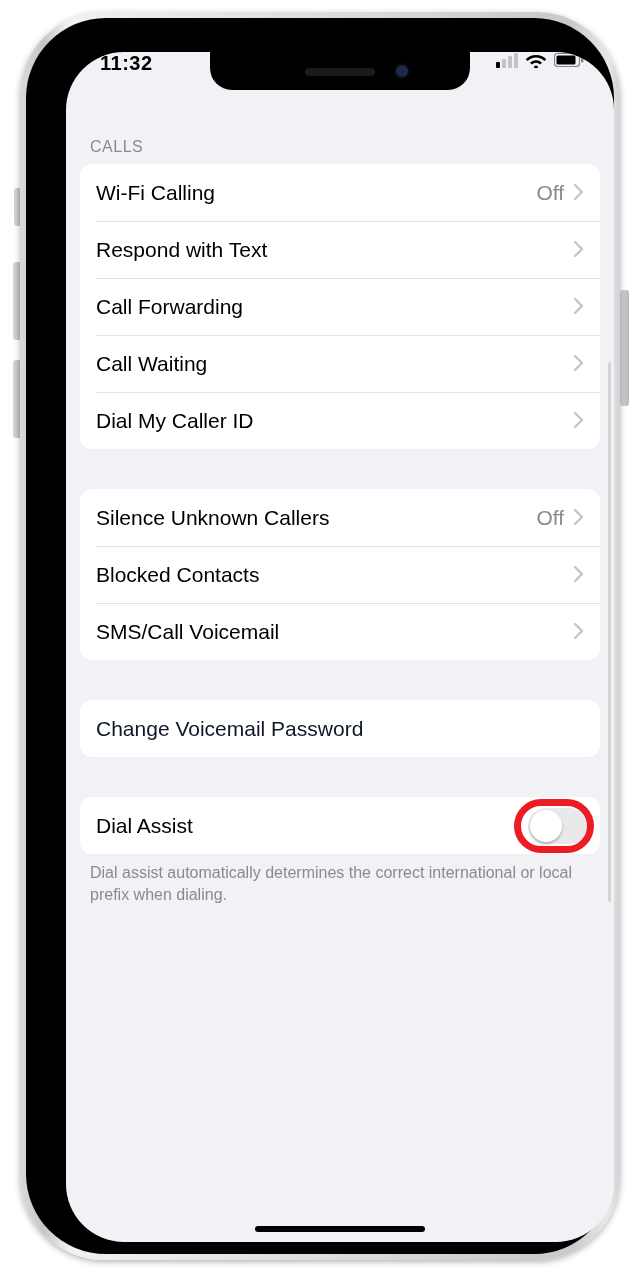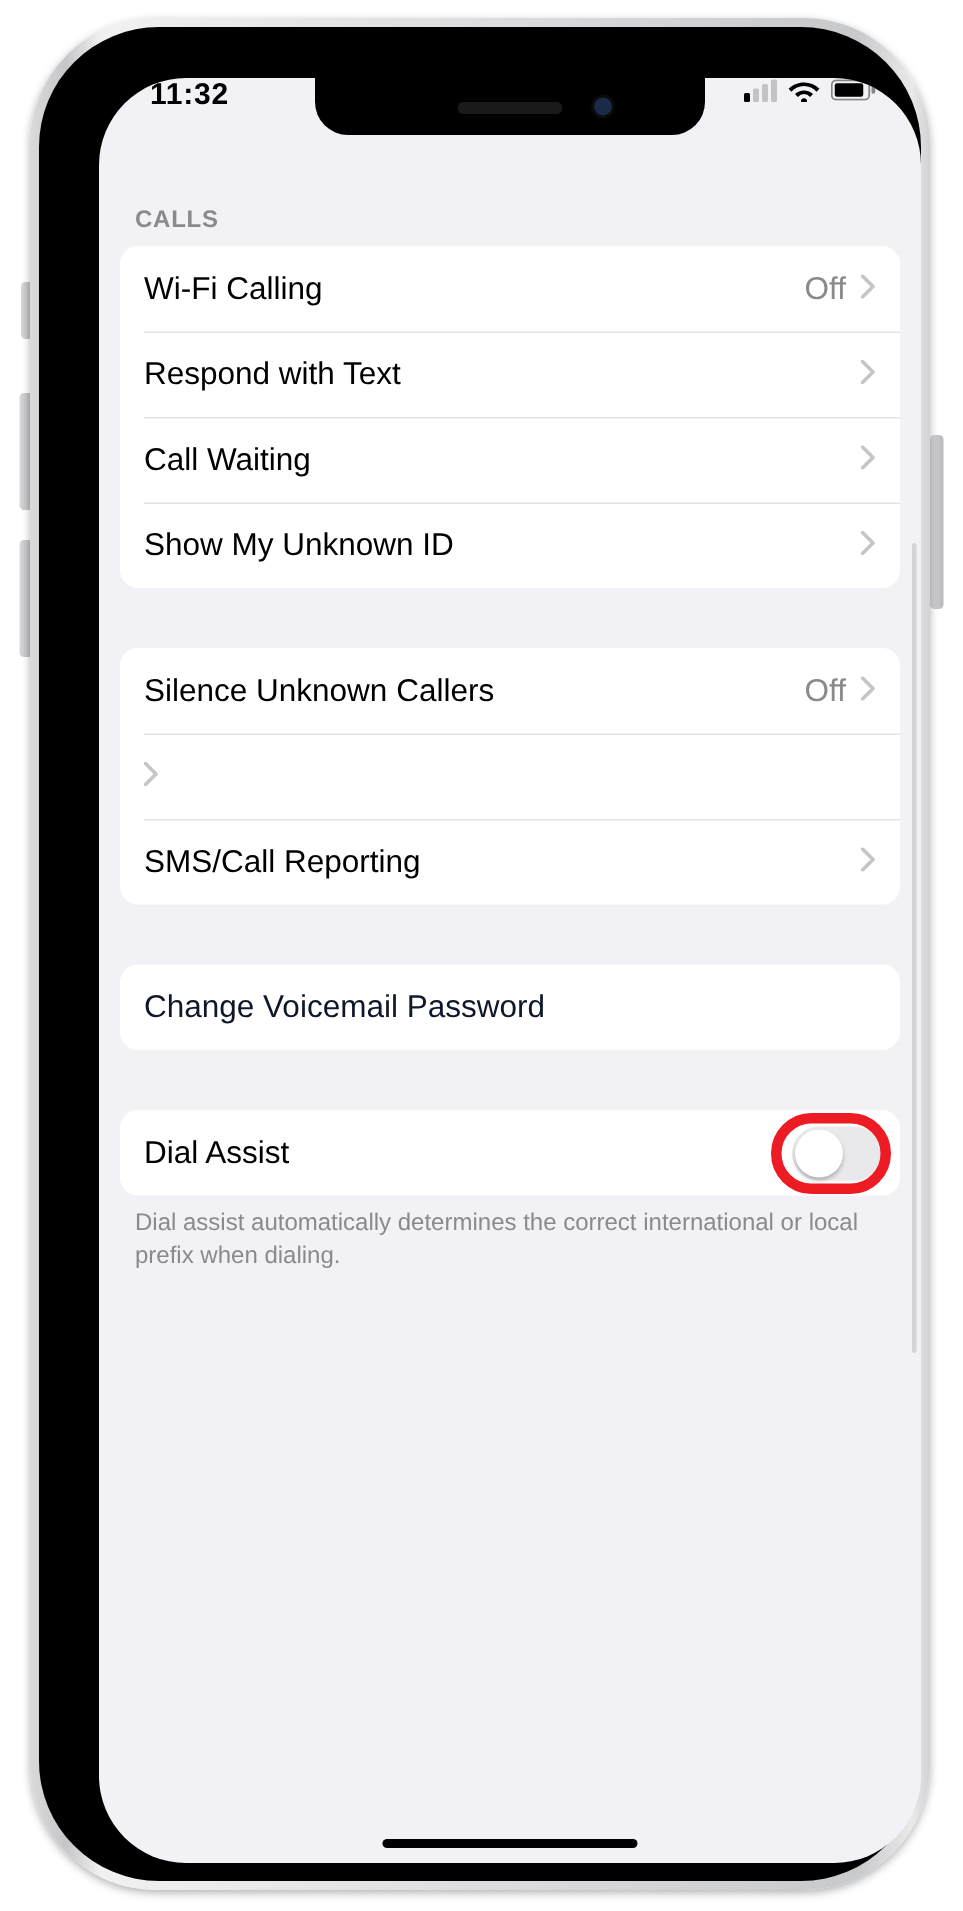--- a/index.html
+++ b/index.html
@@ -114,21 +114,20 @@
   }
 
   
   .content {
     padding-top:0;
   }
   .sect-header {
     font-size:16px; color:#8a8a8e; letter-spacing:.5px;
     padding: 28px 20px 8px 24px;
     text-transform:uppercase;
-    font-weight:bold;
   }
   .sect-footer {
     font-size:16px; color:#8a8a8e;
     padding: 8px 24px 0 24px;
     line-height:1.35;
   }
   .group {
     margin: 0 14px;
     background:#fff;
     border-radius:12px;
@@ -237,48 +236,55 @@
                 <path d="M1 1l7 7-7 7" fill="none" stroke="#c5c5c7" stroke-width="2.4" stroke-linecap="round" stroke-linejoin="round"></path>
               </svg></span>
         </div>
         <div class="row">
           <span class="label">Respond with Text</span>
           <span class="chev"><svg width="10" height="16" viewBox="0 0 10 16">
                 <path d="M1 1l7 7-7 7" fill="none" stroke="#c5c5c7" stroke-width="2.4" stroke-linecap="round" stroke-linejoin="round"></path>
               </svg></span>
         </div>
         <div class="row">
+          <span class="label">Call Forwarding</span>
+          <span class="chev"><svg width="10" height="16" viewBox="0 0 10 16">
+                <path d="M1 1l7 7-7 7" fill="none" stroke="#c5c5c7" stroke-width="2.4" stroke-linecap="round" stroke-linejoin="round"></path>
+              </svg></span>
+        </div>
+        <div class="row">
           <span class="label">Call Waiting</span>
           <span class="chev"><svg width="10" height="16" viewBox="0 0 10 16">
                 <path d="M1 1l7 7-7 7" fill="none" stroke="#c5c5c7" stroke-width="2.4" stroke-linecap="round" stroke-linejoin="round"></path>
               </svg></span>
         </div>
         <div class="row">
-          <span class="label">Show My Unknown ID</span>
+          <span class="label">Dial My Caller ID</span>
           <span class="chev"><svg width="10" height="16" viewBox="0 0 10 16">
                 <path d="M1 1l7 7-7 7" fill="none" stroke="#c5c5c7" stroke-width="2.4" stroke-linecap="round" stroke-linejoin="round"></path>
               </svg></span>
         </div>
       </div>
 
       <div class="group">
         <div class="row">
           <span class="label">Silence Unknown Callers</span>
           <span class="value">Off</span>
           <span class="chev"><svg width="10" height="16" viewBox="0 0 10 16">
                 <path d="M1 1l7 7-7 7" fill="none" stroke="#c5c5c7" stroke-width="2.4" stroke-linecap="round" stroke-linejoin="round"></path>
               </svg></span>
         </div>
         <div class="row">
-          <span class="chev"><svg width="10" height="16" viewBox="0 0 10 16">
-                <path d="M1 1l7 7-7 7" fill="none" stroke="#c5c5c7" stroke-width="2.4" stroke-linecap="round" stroke-linejoin="round"></path>
-              </svg></span>
-        </div>
-        <div class="row">
-          <span class="label">SMS/Call Reporting</span>
+          <span class="label">Blocked Contacts</span>
+          <span class="chev"><svg width="10" height="16" viewBox="0 0 10 16">
+                <path d="M1 1l7 7-7 7" fill="none" stroke="#c5c5c7" stroke-width="2.4" stroke-linecap="round" stroke-linejoin="round"></path>
+              </svg></span>
+        </div>
+        <div class="row">
+          <span class="label">SMS/Call Voicemail</span>
           <span class="chev"><svg width="10" height="16" viewBox="0 0 10 16">
                 <path d="M1 1l7 7-7 7" fill="none" stroke="#c5c5c7" stroke-width="2.4" stroke-linecap="round" stroke-linejoin="round"></path>
               </svg></span>
         </div>
       </div>
 
       <div class="group">
         <div class="row link">
           <span class="label">Change Voicemail Password</span>
         </div>

